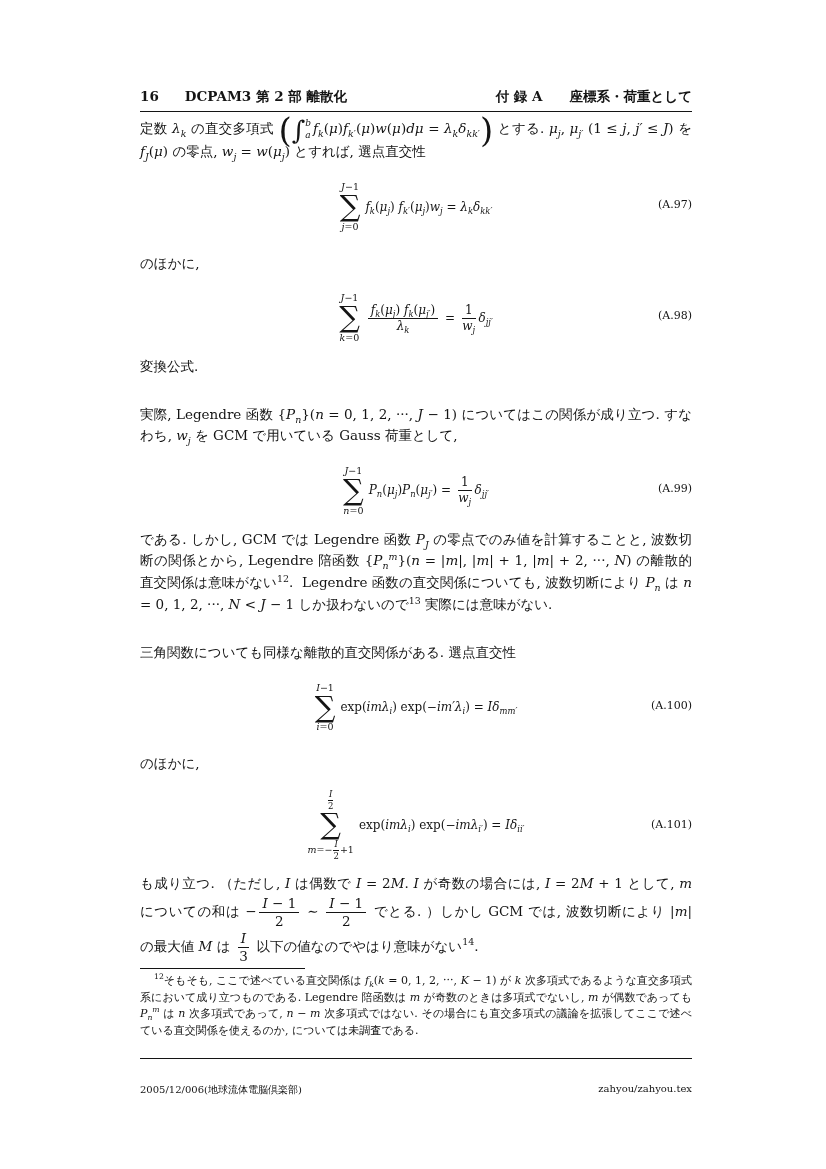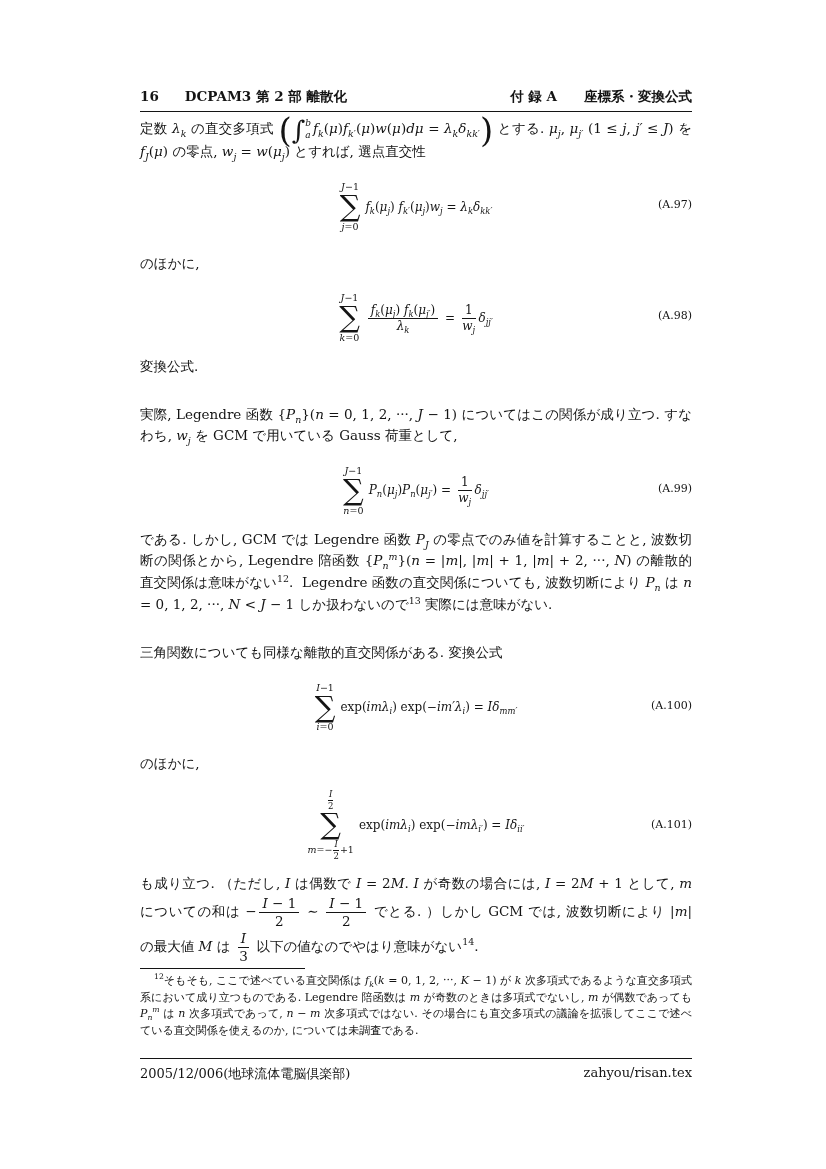--- a/index.html
+++ b/index.html
@@ -47,34 +47,34 @@
   .bigp { font-size: 34px; vertical-align: middle; line-height: 0; }
   .int { font-size: 26px; vertical-align: middle; line-height: 0; }
   .supsub { display: inline-flex; flex-direction: column; font-size: 9px; line-height: 1.3; vertical-align: middle; font-style: italic; margin: 0 2px 0 0; }
   
   .footnotes { position: absolute; left: 140px; top: 948px; width: 552px; font-size: 11px; line-height: 1.5; text-align: justify; margin-top: 20px; }
   .fn-rule { width: 165px; border-top: 1px solid #141414; margin-bottom: 4px; }
   .footnote { text-indent: 14px; margin: 0; }
   
   .footer {
     position: absolute; left: 140px; top: 1058px; width: 552px;
-    border-top: 1px solid #141414; padding-top: 6px;
-    display: flex; justify-content: space-between; font-size: 13px;
+    border-top: 1px solid #141414; padding-top: 24px;
+    display: flex; justify-content: space-between; font-size: 10px;
   }
 </style>
 </head>
 <body>
 
 <div class="page">
 
   <div class="header">
     <span>
       <span class="pageno">16</span><span>DCPAM3 第 2 部 離散化</span>
     </span>
-    <span>付 録 A　　座標系・変換公式</span>
+    <span>付 録 A　　座標系・荷重として</span>
   </div>
 
   <div class="body-col">
 
     <p class="para">定数 <i>λ<sub>k</sub></i> の直交多項式 <span class="bigp">(</span><span class="int">∫</span><span class="supsub">
           <span>b</span>
           <span>a</span>
         </span><i>f<sub>k</sub></i>(<i>μ</i>)<i>f<sub>k′</sub></i>(<i>μ</i>)<i>w</i>(<i>μ</i>)<i>dμ</i> = <i>λ<sub>k</sub></i><i>δ<sub>kk′</sub></i><span class="bigp">)</span> とする. <i>μ<sub>j</sub></i>, <i>μ<sub>j′</sub></i> (1 ≤ <i>j</i>, <i>j′</i> ≤ <i>J</i>) を <i>f<sub>J</sub></i>(<i>μ</i>) の零点, <i>w<sub>j</sub></i> = <i>w</i>(<i>μ<sub>j</sub></i>) とすれば, 選点直交性</p>
 
     <div class="equation">
@@ -123,21 +123,21 @@
         <span class="expr"><i>P<sub>n</sub></i>(<i>μ<sub>j</sub></i>)<i>P<sub>n</sub></i>(<i>μ<sub>j′</sub></i>) = <span class="frac">
               <span class="num">1</span>
               <span class="den"><i>w<sub>j</sub></i></span>
             </span><i>δ<sub>jj′</sub></i></span>
       </span>
       <span class="eq-number">(A.99)</span>
     </div>
 
     <p class="para gap-lg">である. しかし, GCM では Legendre 函数 <i>P<sub>J</sub></i> の零点でのみ値を計算することと, 波数切断の関係とから, Legendre 陪函数 {<i>P<sub>n</sub><sup>m</sup></i>}(<i>n</i> = |<i>m</i>|, |<i>m</i>| + 1, |<i>m</i>| + 2, ···, <i>N</i>) の離散的直交関係は意味がない<sup>12</sup>.&nbsp; Legendre 函数の直交関係についても, 波数切断により <i>P<sub>n</sub></i> は <i>n</i> = 0, 1, 2, ···, <i>N</i> &lt; <i>J</i> − 1 しか扱わないので<sup>13</sup> 実際には意味がない.</p>
 
-    <p class="para">三角関数についても同様な離散的直交関係がある. 変換公式</p>
+    <p class="para">三角関数についても同様な離散的直交関係がある. 選点直交性</p>
 
     <div class="equation">
       <span class="eq-math">
         <span class="sum">
           <span class="lim"><i>I</i>−1</span>
           <span class="sigma">∑</span>
           <span class="lim"><i>i</i>=0</span>
         </span>
         <span class="expr">exp(<i>imλ<sub>i</sub></i>) exp(−<i>im′λ<sub>i</sub></i>) = <i>I</i><i>δ<sub>mm′</sub></i></span>
       </span>
@@ -177,16 +177,16 @@
 
   </div>
 
   <div class="footnotes">
     <div class="fn-rule"></div>
     <p class="footnote"><sup>12</sup>そもそも, ここで述べている直交関係は <i>f<sub>k</sub></i>(<i>k</i> = 0, 1, 2, ···, <i>K</i> − 1) が <i>k</i> 次多項式であるような直交多項式系において成り立つものである. Legendre 陪函数は <i>m</i> が奇数のときは多項式でないし, <i>m</i> が偶数であっても <i>P<sub>n</sub><sup>m</sup></i> は <i>n</i> 次多項式であって, <i>n</i> − <i>m</i> 次多項式ではない. その場合にも直交多項式の議論を拡張してここで述べている直交関係を使えるのか, については未調査である.</p>
   </div>
 
   <div class="footer">
     <span>2005/12/006(地球流体電脳倶楽部)</span>
-    <span>zahyou/risan.tex</span>
+    <span>zahyou/zahyou.tex</span>
   </div>
 
 </div>
 
 </body></html>

